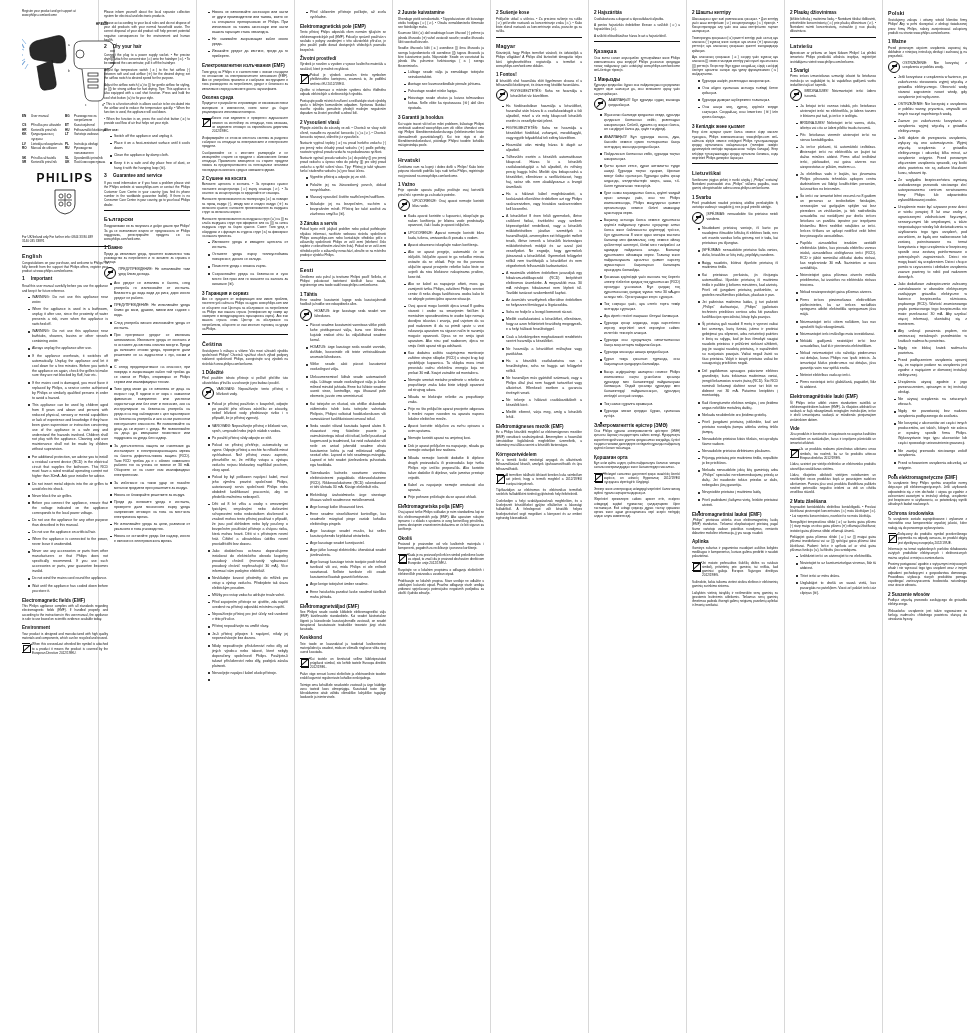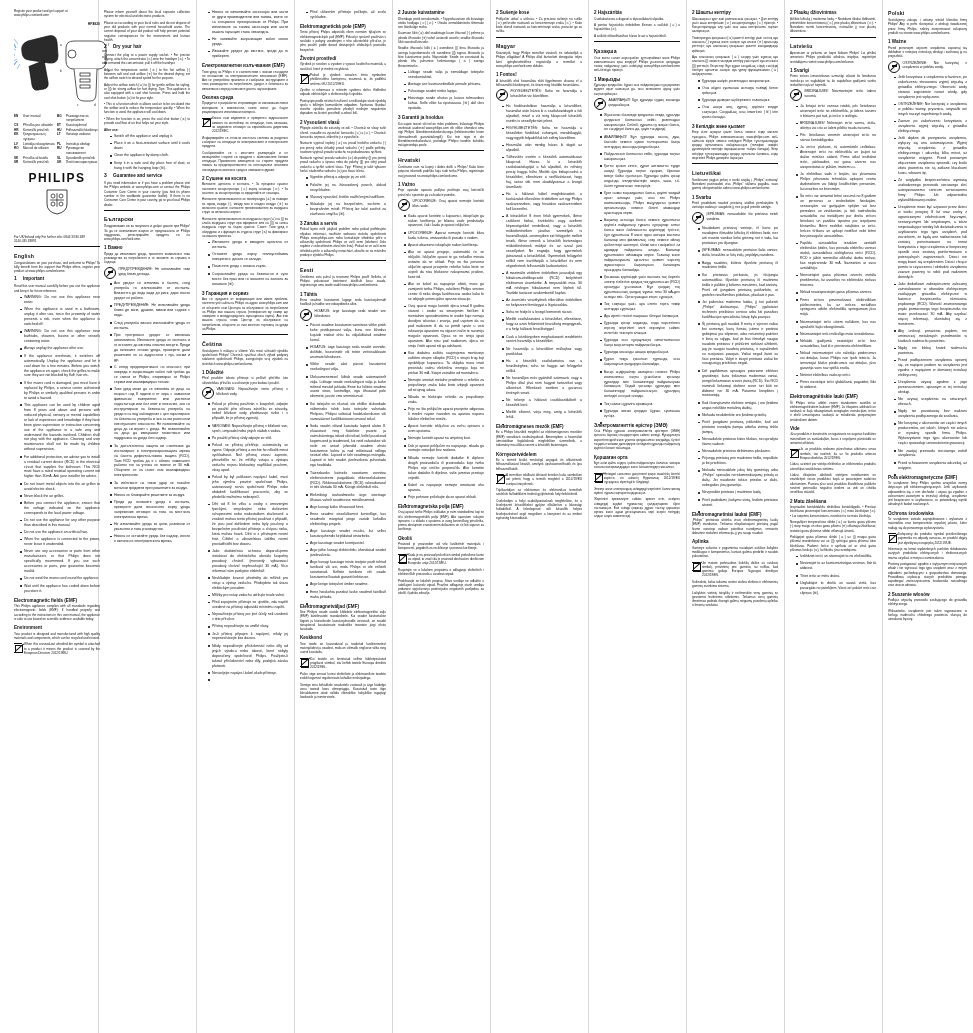--- a/index.html
+++ b/index.html
@@ -45,21 +45,21 @@
   <div class="colline" style="left:98px"></div>
   <div class="colline" style="left:196px"></div>
   <div class="colline" style="left:294px"></div>
   <div class="colline" style="left:392px"></div>
   <div class="colline" style="left:490px"></div>
   <div class="colline" style="left:588px"></div>
   <div class="colline" style="left:686px"></div>
   <div class="colline" style="left:784px"></div>
   <div class="colline" style="left:882px"></div>
 
-  <div class="col" style="left:8px;width:98px;">
+  <div class="col" style="left:16px;width:98px;">
     <div style="font-size:3px;line-height:1.3;">Register your product and get support at
 www.philips.com/welcome</div>
 
     <div style="position:relative;height:92px;margin-top:4px;">
       <div class="modelno">HP4920</div>
       <svg width="96" height="86" viewBox="0 0 96 86">
         <g fill="none" stroke="#111" stroke-width="0.7">
 
           <path d="M8 26 q-2 -8 6 -11 l20 -5 q8 -2 9 6 l1 14 q0 8 -9 7 l-20 -3 q-7 -1 -7 -8z" fill="#2a2a2a" stroke="#111"></path>
           <path d="M30 34 l4 22 q1 6 -4 7 l-6 1 q-5 1 -6 -5 l-3 -19" fill="#2a2a2a"></path>

